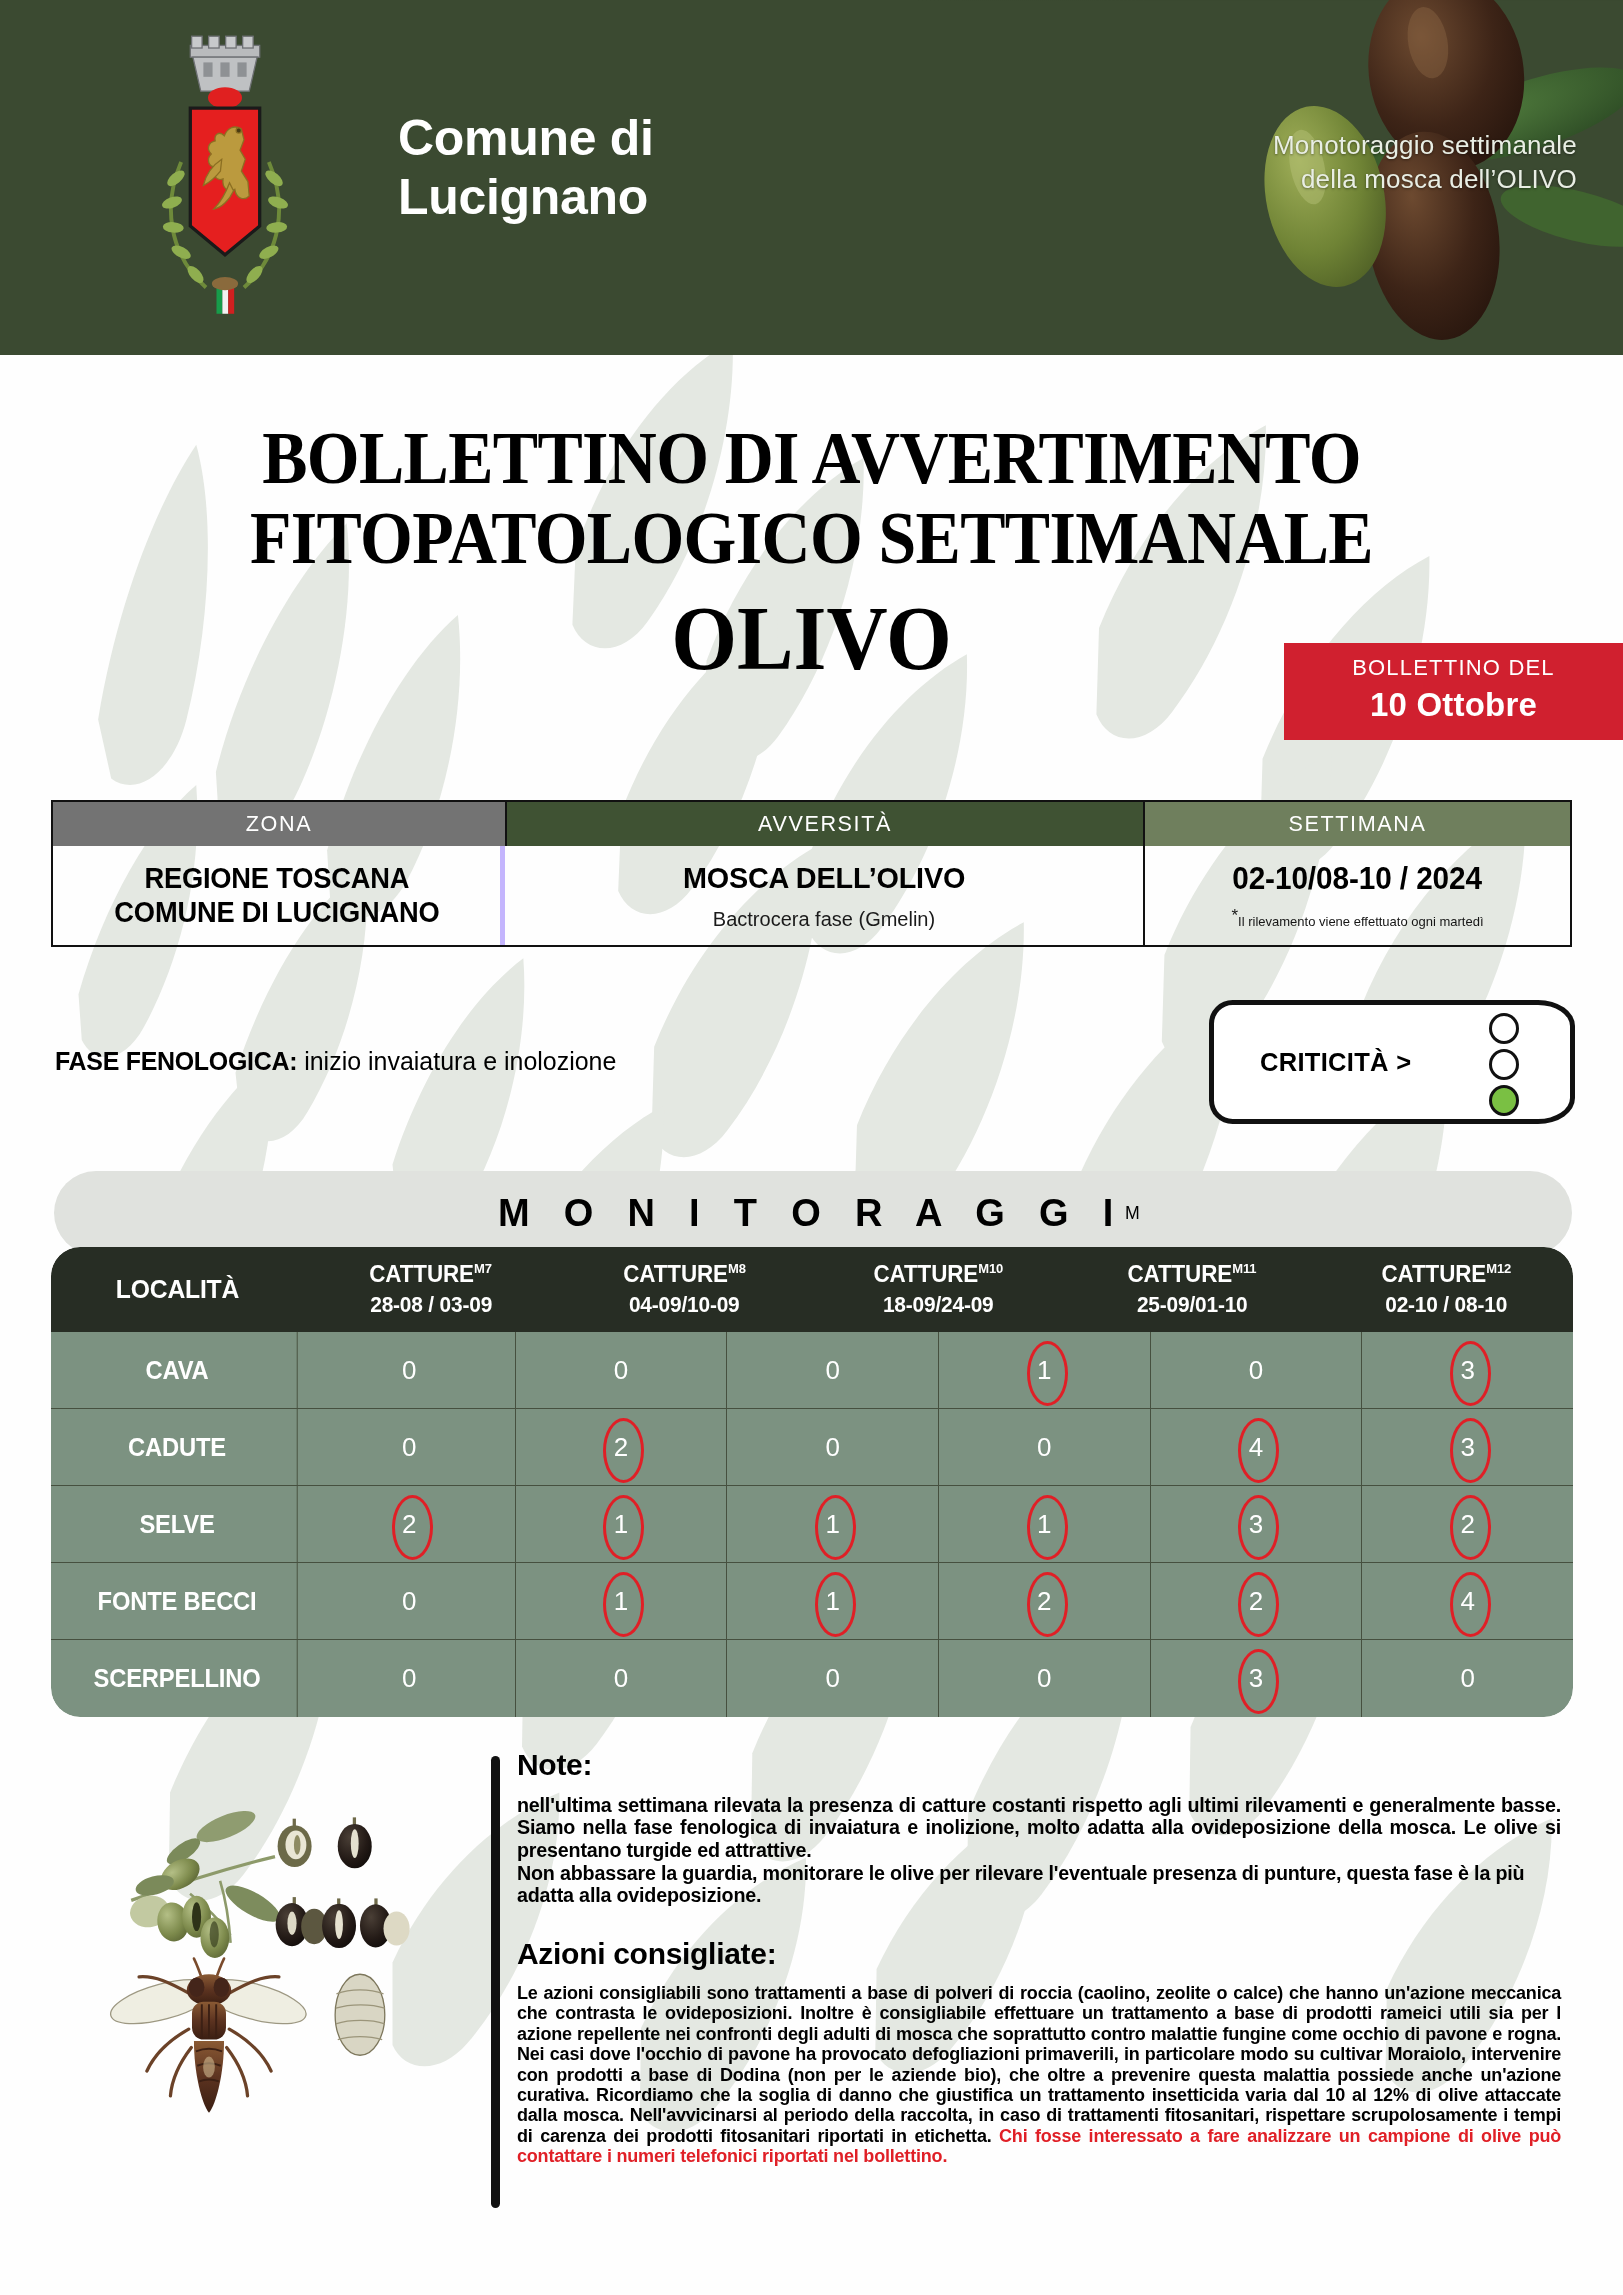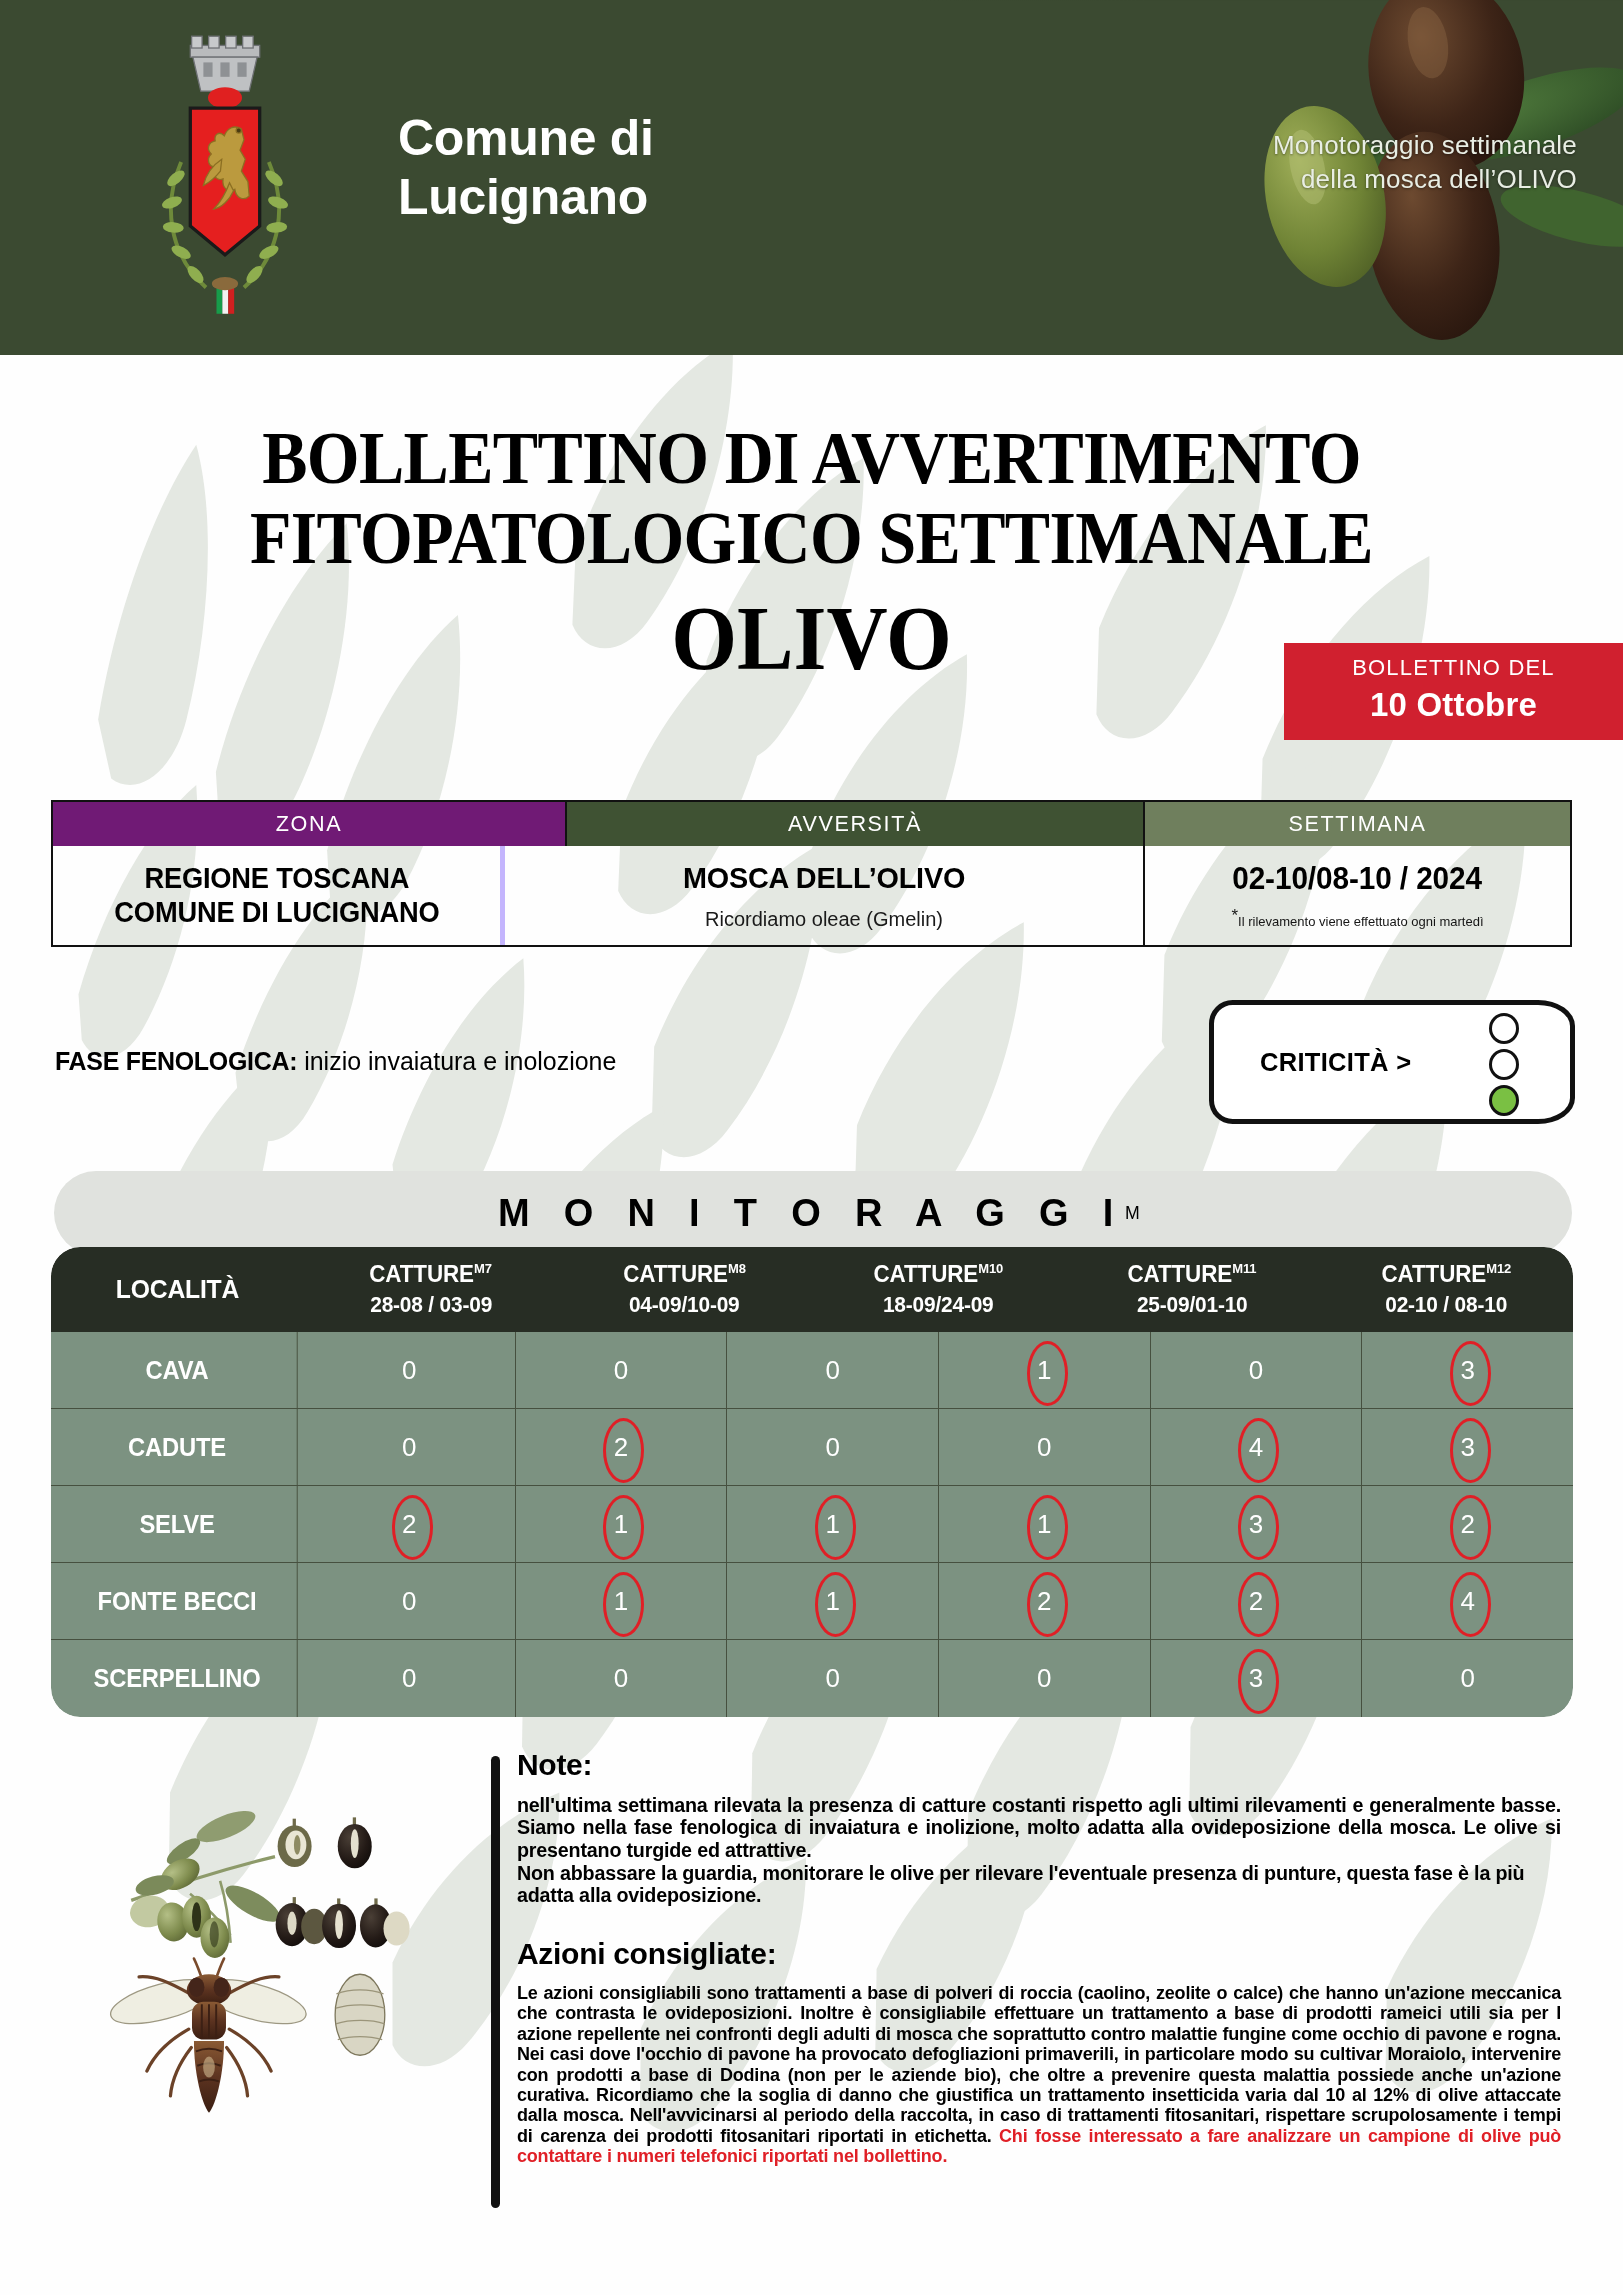--- a/index.html
+++ b/index.html
@@ -135,21 +135,21 @@
     z-index: 4;
     display: flex;
     flex-direction: column;
     background: rgba(255,255,255,0.0);
   }
   .it-head { display: flex; height: 44px; }
   .it-head > div {
     display: flex; align-items: center; justify-content: center;
     color: #fff; font-size: 21.6px; letter-spacing: 1.6px; font-weight: 400;
   }
-  .ith-zona     { width: 512px; background: #701a75; }
+  .ith-zona     { width: 452px; background: #737373; }
   .ith-avv      { flex: 1;      background: #3f5233; border-left: 2px solid #111; border-right: 2px solid #111;}
   .ith-sett     { width: 425px; background: #6f7f5d; }
 
   .it-body { display: flex; min-height: 99px; }
   .it-body > div {
     display: flex; flex-direction: column; align-items: center; justify-content: center;
     padding: 5.2px 6.5px; text-align: center;
   }
   .itb-zona { width: 452px; border-right: 5px solid #c4b5fd; }
   .itb-avv  { flex: 1; border-right: 2px solid #111; }
@@ -522,21 +522,21 @@
       <div class="ith-avv">AVVERSITÀ</div>
       <div class="ith-sett">SETTIMANA</div>
     </div>
     <div class="it-body">
       <div class="itb-zona">
         <div class="zona-l1">REGIONE TOSCANA</div>
         <div class="zona-l2">COMUNE DI LUCIGNANO</div>
       </div>
       <div class="itb-avv">
         <div class="avv-main">MOSCA DELL’OLIVO</div>
-        <div class="avv-sub">Ricordiamo oleae (Gmelin)</div>
+        <div class="avv-sub">Bactrocera fase (Gmelin)</div>
       </div>
       <div class="itb-sett">
         <div class="sett-main">02-10/08-10 / 2024</div>
         <div class="sett-note"><span class="ast">*</span><span>Il rilevamento viene effettuato ogni martedì</span></div>
       </div>
     </div>
   </div>
 
   <div class="fase">
     <b>FASE FENOLOGICA:</b>

